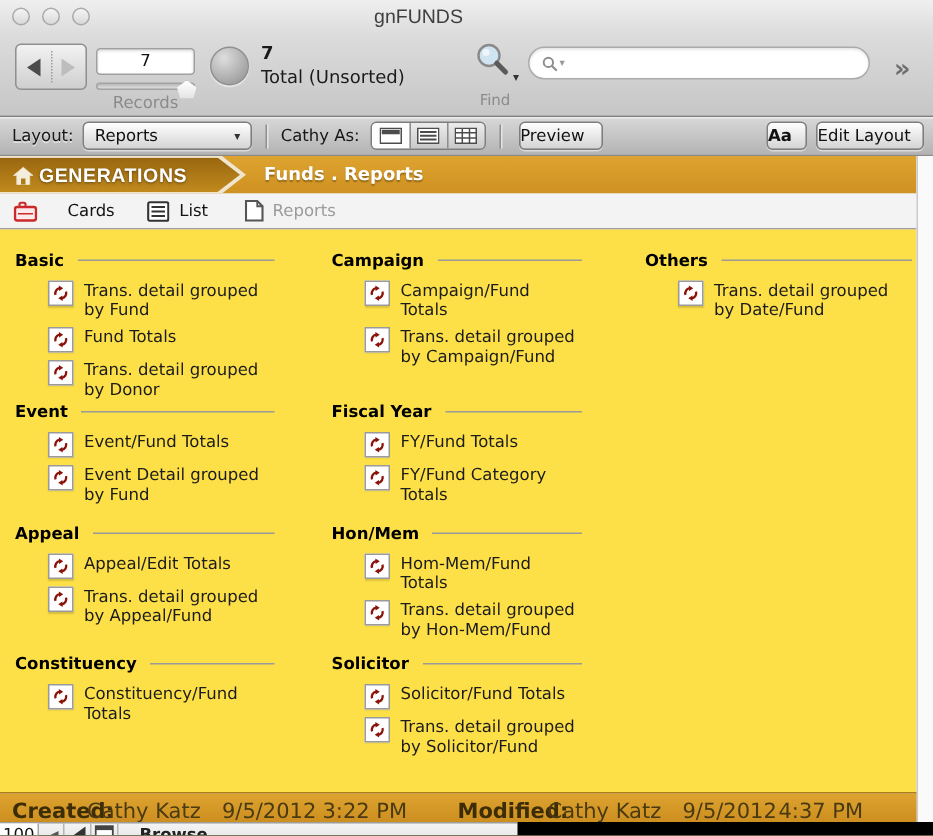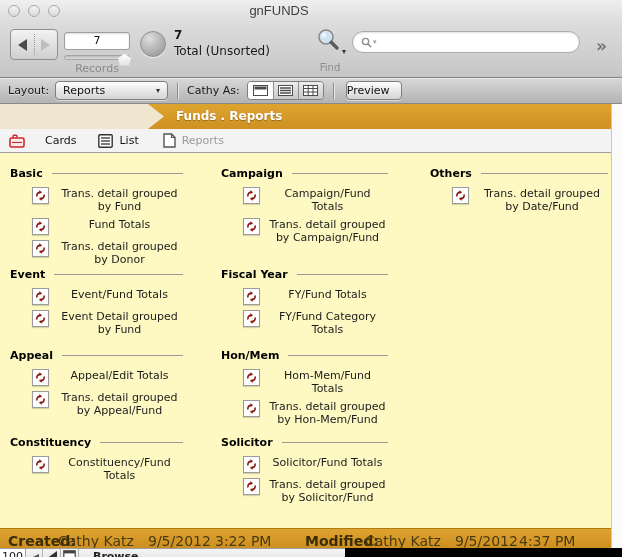--- a/index.html
+++ b/index.html
@@ -115,21 +115,21 @@
   
   .tabrow { position:absolute; left:0; top:129px; width:611px; height:24px;
             background:#f3f3f3; border-bottom:1px solid #9e9e9e;
             display:flex; align-items:center; }
   .tab { display:flex; align-items:center; gap:6px; font-size:11px; color:#141414; }
   .tab.t-cards { margin-left:9px;gap:20px; }
   .tab.t-list  { margin-left:22px; }
   .tab.t-reports { margin-left:24px; color:#9b9b9b; }
 
   
-  .content { position:absolute; left:0; top:153px; width:611px; height:375px; background:#fef9c3;text-align:center; }
+  .content { position:absolute; left:0; top:153px; width:611px; height:375px; background:#fde047; }
   .sec { position:absolute; }
   #sec-basic        { left:10px;  top:14px;  width:173px; }
   #sec-campaign     { left:221px; top:14px;  width:167px; }
   #sec-others       { left:430px; top:14px;  width:178px; }
   #sec-event        { left:10px;  top:115px; width:173px; }
   #sec-fiscal       { left:221px; top:115px; width:167px; }
   #sec-appeal       { left:10px;  top:196px; width:173px; }
   #sec-honmem       { left:221px; top:196px; width:167px; }
   #sec-constituency { left:10px;  top:283px; width:173px; }
   #sec-solicitor    { left:221px; top:283px; width:167px; }
@@ -265,24 +265,39 @@
           <line x1="0.5" y1="7" x2="14.5" y2="7" stroke="#4c4c4c"></line>
           <line x1="5.2" y1="0.5" x2="5.2" y2="10.5" stroke="#4c4c4c"></line>
           <line x1="10" y1="0.5" x2="10" y2="10.5" stroke="#4c4c4c"></line>
         </svg>
       </div>
     </div>
     <div class="lb-sep"></div>
     <div class="btn btn-preview">
       <span>Preview</span>
     </div>
+    <div class="lb-right">
+      <div class="btn btn-aa">
+        <span>Aa</span>
+      </div>
+      <div class="btn btn-edit">
+        <span>Edit Layout</span>
+      </div>
+    </div>
   </div>
 
   <div class="banner">
     <div class="logo-outline"></div>
+    <div class="logo-fill">
+      <svg class="house" width="15" height="13" viewBox="0 0 15 13">
+        <path d="M7.5 0.5 L14 6 H11.8 V12 H3.2 V6 H1 Z" fill="#f5eedc" stroke="#e8dcc0" stroke-width="0.6"></path>
+        <rect x="6" y="8" width="3" height="4" fill="#b07c14"></rect>
+      </svg>
+      <span class="brand">GENERATIONS</span>
+    </div>
     <div class="breadcrumb">Funds . Reports</div>
   </div>
 
   <div class="tabrow">
     <div class="tab t-cards">
       <svg width="16" height="14" viewBox="0 0 16 14">
         <rect x="1" y="4" width="14" height="9" rx="1.5" fill="#fbeaea" stroke="#cc2a2a" stroke-width="1.6"></rect>
         <path d="M4 4 V2.2 A1 1 0 0 1 5 1.2 H7 A1 1 0 0 1 8 2.2 V4" fill="none" stroke="#cc2a2a" stroke-width="1.4"></path>
         <line x1="3" y1="8.5" x2="13" y2="8.5" stroke="#cc2a2a" stroke-width="1.1"></line>
       </svg>

